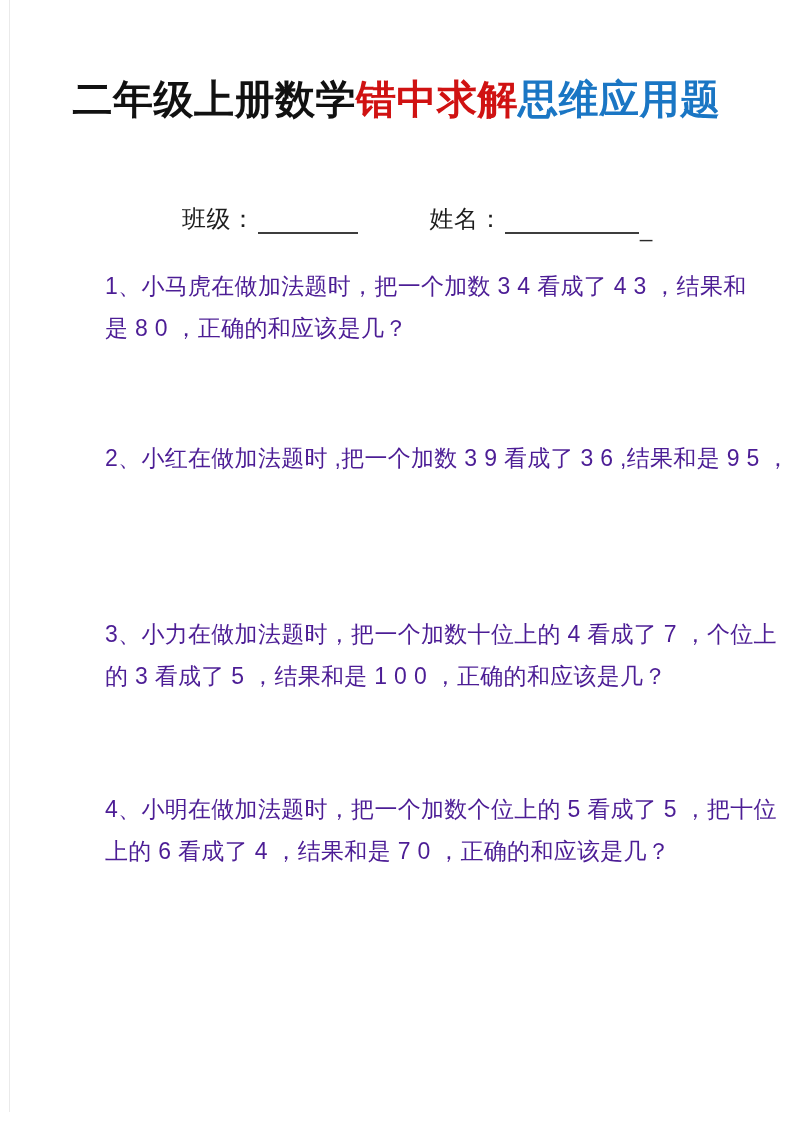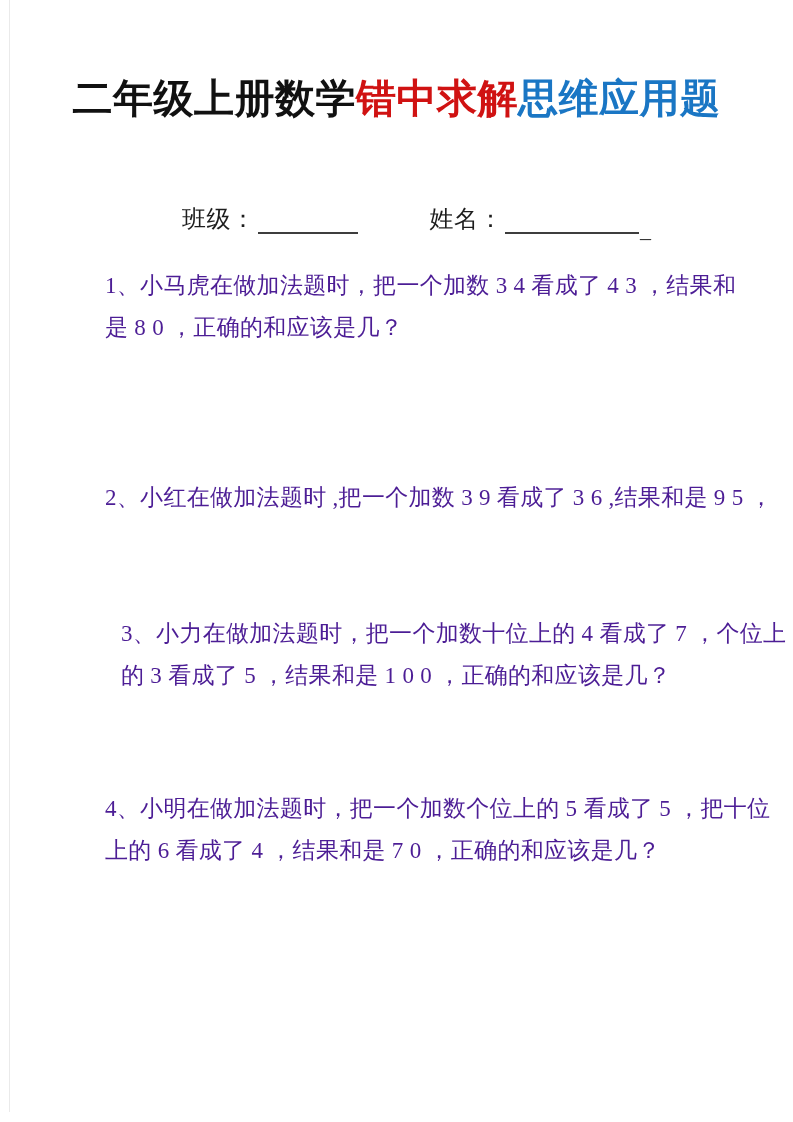--- a/index.html
+++ b/index.html
@@ -1,21 +1,21 @@
 <!DOCTYPE html>
 <html><head>
 <meta charset="utf-8">
 <style>
   html, body { margin: 0; padding: 0; background: #ffffff; }
   .page {
     position: relative;
     width: 793px;
     height: 1122px;
     background: #ffffff;
-    font-family: Liberation Serif, serif;
+    font-family: Liberation Sans, sans-serif;
     overflow: hidden;
   }
   .left-rule {
     position: absolute;
     left: 9px;
     top: 0;
     width: 1px;
     height: 1112px;
     background: #eaeaea;
   }
@@ -65,22 +65,22 @@
   .question {
     position: absolute;
     left: 105px;
     font-size: 23px;
     line-height: 42px;
     color: #4c1d95;
     letter-spacing: 0.3px;
     white-space: nowrap;
   }
   .q1 { top: 265px; }
-  .q2 { top: 437px; margin-top: 40px; }
-  .q3 { top: 613px; margin-left: 16px; }
+  .q2 { top: 437px; }
+  .q3 { top: 613px; }
   .q4 { top: 788px; }
 </style>
 </head>
 <body>
 
 <div class="page">
 
   <div class="left-rule"></div>
 
   <div class="title">

